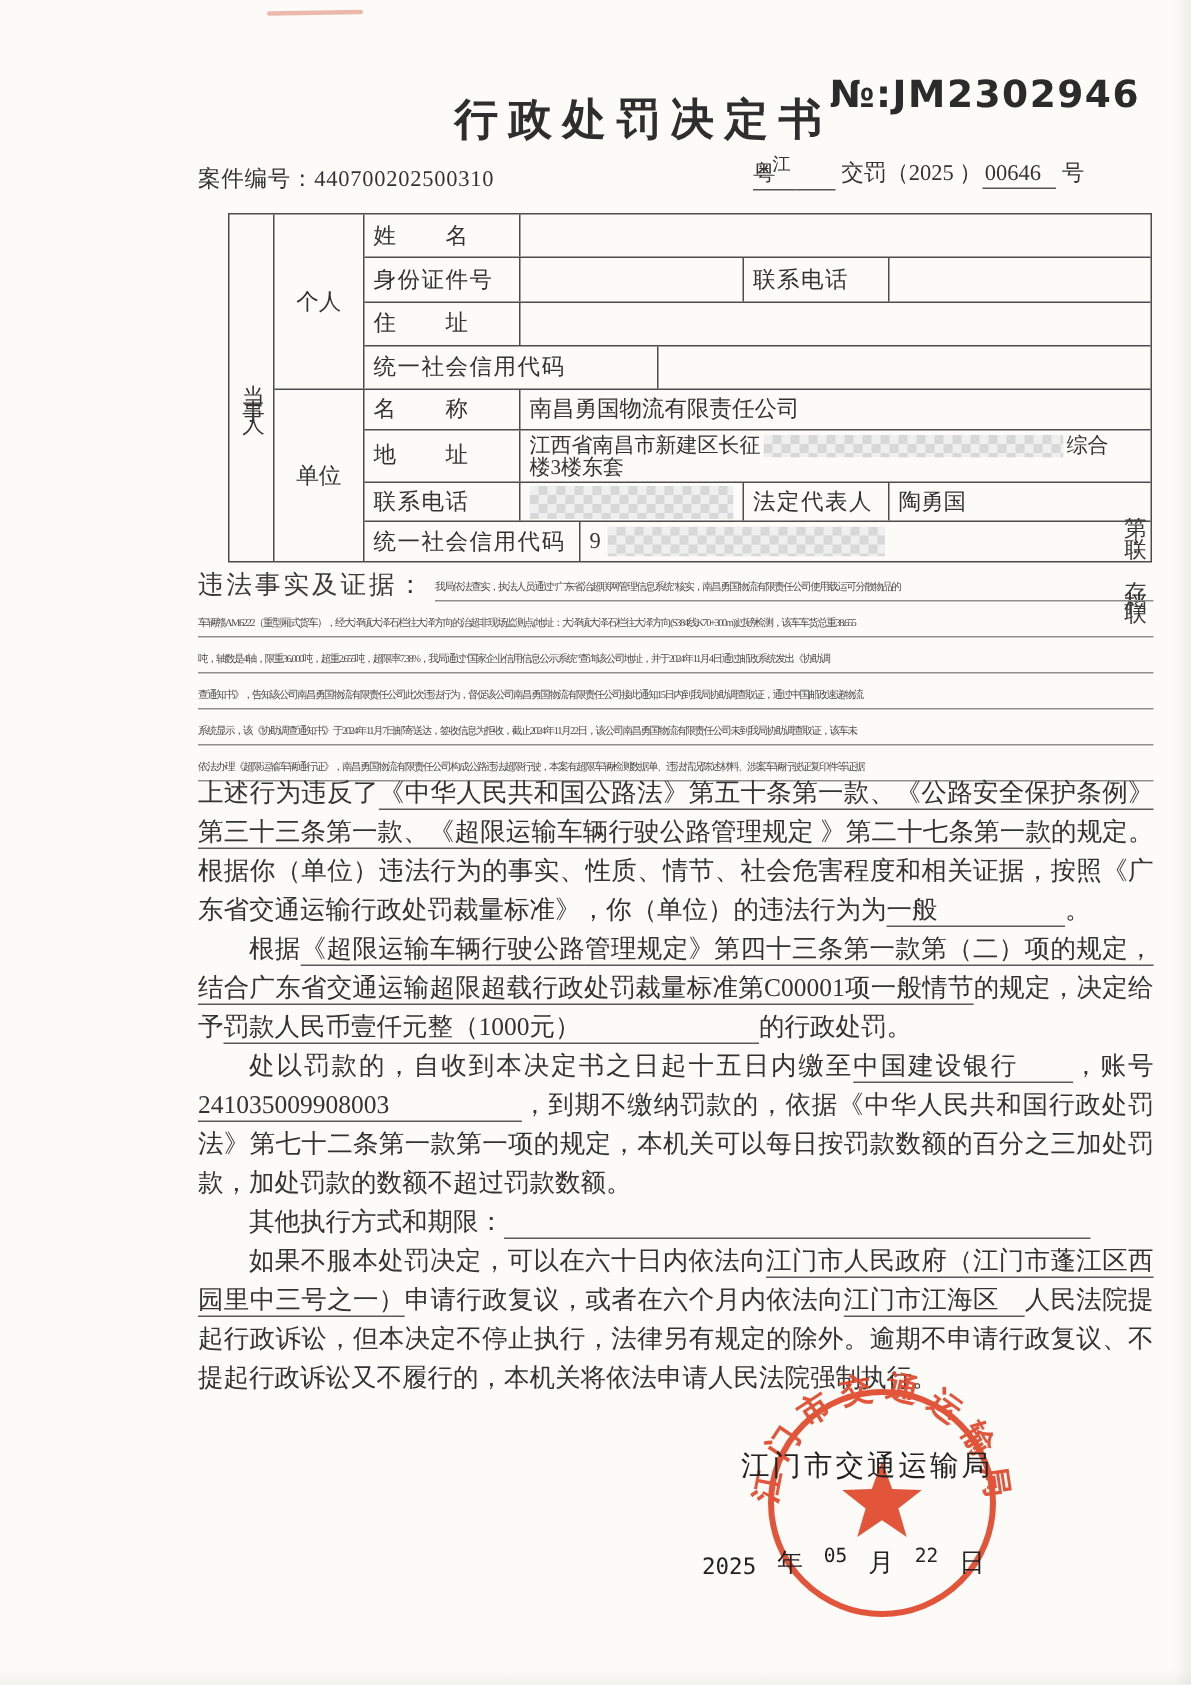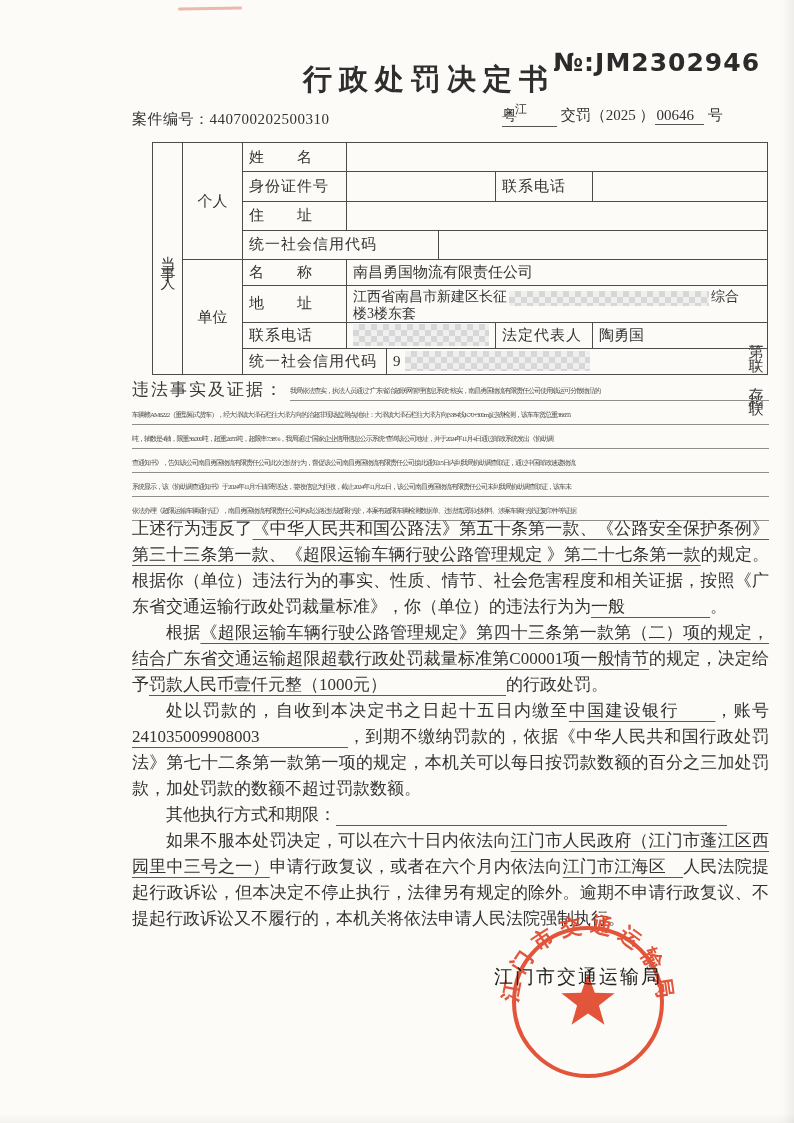--- a/index.html
+++ b/index.html
@@ -191,14 +191,22 @@
     <defs>
       <path id="sealArc" d="M 29.4,125 A 70,70 0 1 1 150.6,125" fill="none"></path>
     </defs>
     <text font-size="21" fill="#e0472a" letter-spacing="7" font-family="'Liberation Serif','DejaVu Serif',serif" font-weight="bold">
       <textPath href="#sealArc" startOffset="36">江门市交通运输局</textPath>
     </text>
     <polygon fill="#e0472a" points="90,62 96.8,80.7 116.6,81.3 100.9,93.6 106.5,112.7 90,101.5 73.5,112.7 79.1,93.6 63.4,81.3 83.2,80.7"></polygon>
   </svg>
 
   <div class="authority">江门市交通运输局</div>
+  <div class="dateline">
+    <span class="num">2025</span>
+    <span>年</span>
+    <span class="num raised">05</span>
+    <span>月</span>
+    <span class="num raised">22</span>
+    <span>日</span>
+  </div>
 
 </div>
 
 </body></html>

